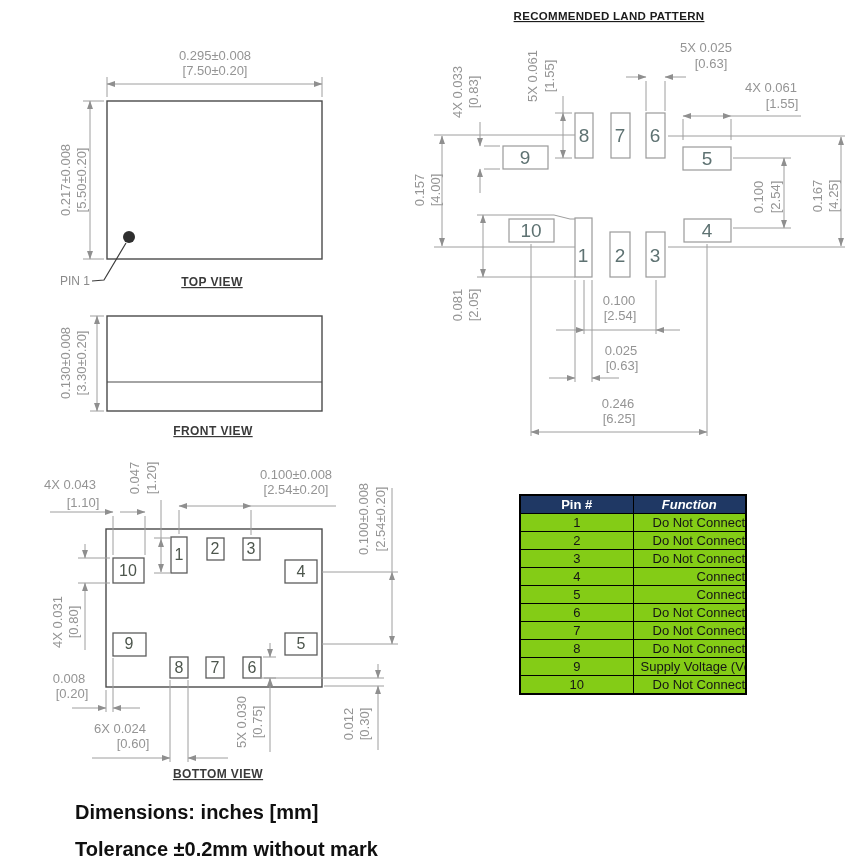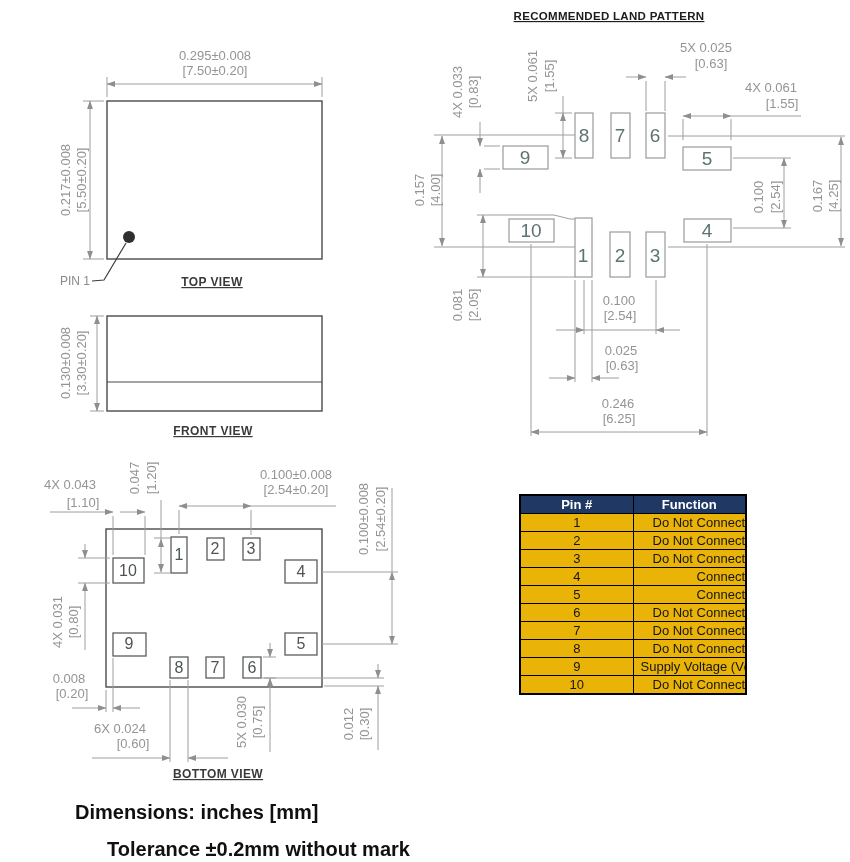--- a/index.html
+++ b/index.html
@@ -17,28 +17,28 @@
   .pnl{font-size:19px;fill:#5e7272;text-anchor:middle;}
   .pin1t{font-size:12px;fill:#8a8a8a;text-anchor:end;}
   .part{fill:#ffffff;stroke:#4a4a4a;stroke-width:1.4;}
   .pad{fill:#ffffff;stroke:#5c5c5c;stroke-width:1.3;}
   .lpad{fill:#ffffff;stroke:#9a9a9a;stroke-width:1.2;}
   .dim,.ext{stroke:#9e9e9e;stroke-width:1;fill:none;}
   .lead{stroke:#3d3d3d;stroke-width:1.2;fill:none;}
   .seam{stroke:#4a4a4a;stroke-width:1.1;}
   
   .pin-table{position:absolute;left:519px;top:494px;width:228px;border-collapse:collapse;
-      table-layout:fixed;background:#eab308;border:2px solid #000;font-size:13px;color:#151515;}
+      table-layout:fixed;background:#84cc16;border:2px solid #000;font-size:13px;color:#151515;}
   .pin-table th,.pin-table td{border:1px solid #000;height:17px;line-height:17px;padding:0;overflow:hidden;white-space:nowrap;}
   .pin-table th{background:#1f3864;color:#fff;font-weight:bold;text-align:center;}
   .pin-table td:first-child{width:56px;text-align:center;}
   .pin-table td:last-child{padding-left:7px;text-align:right;}
   .footer-line{position:absolute;left:75px;font-size:20px;font-weight:bold;color:#101010;}
   #footer1{top:801px;}
-  #footer2{top:838px;margin-left:32px;}
+  #footer2{top:838px;}
 </style>
 </head>
 <body>
 
 <div id="page">
 <svg width="850" height="790" viewBox="0 0 850 790">
   <defs>
     <marker id="arr" viewBox="0 0 10 8" refX="9.5" refY="4" markerWidth="9" markerHeight="7" orient="auto-start-reverse">
           <path d="M0,0.5 L10,4 L0,7.5 z" fill="#8f8f8f"></path>
         </marker>
@@ -288,21 +288,21 @@
       <line class="ext" x1="531" y1="244" x2="531" y2="436"></line>
       <line class="ext" x1="707" y1="244" x2="707" y2="436"></line>
     </g>
   </g>
 </svg>
 
 <table class="pin-table">
   <thead>
     <tr>
       <th style="background: rgb(31, 56, 100); color: rgb(255, 255, 255);">Pin #</th>
-      <th style="background: rgb(31, 56, 100); color: rgb(255, 255, 255);">Function</th>
+      <th style="background: rgb(31, 56, 100); color: rgb(255, 255, 255); font-style: italic;">Function</th>
     </tr>
   </thead>
   <tbody>
         <tr>
           <td>1</td>
           <td>Do Not Connect</td>
         </tr>
         <tr>
           <td>2</td>
           <td>Do Not Connect</td>

